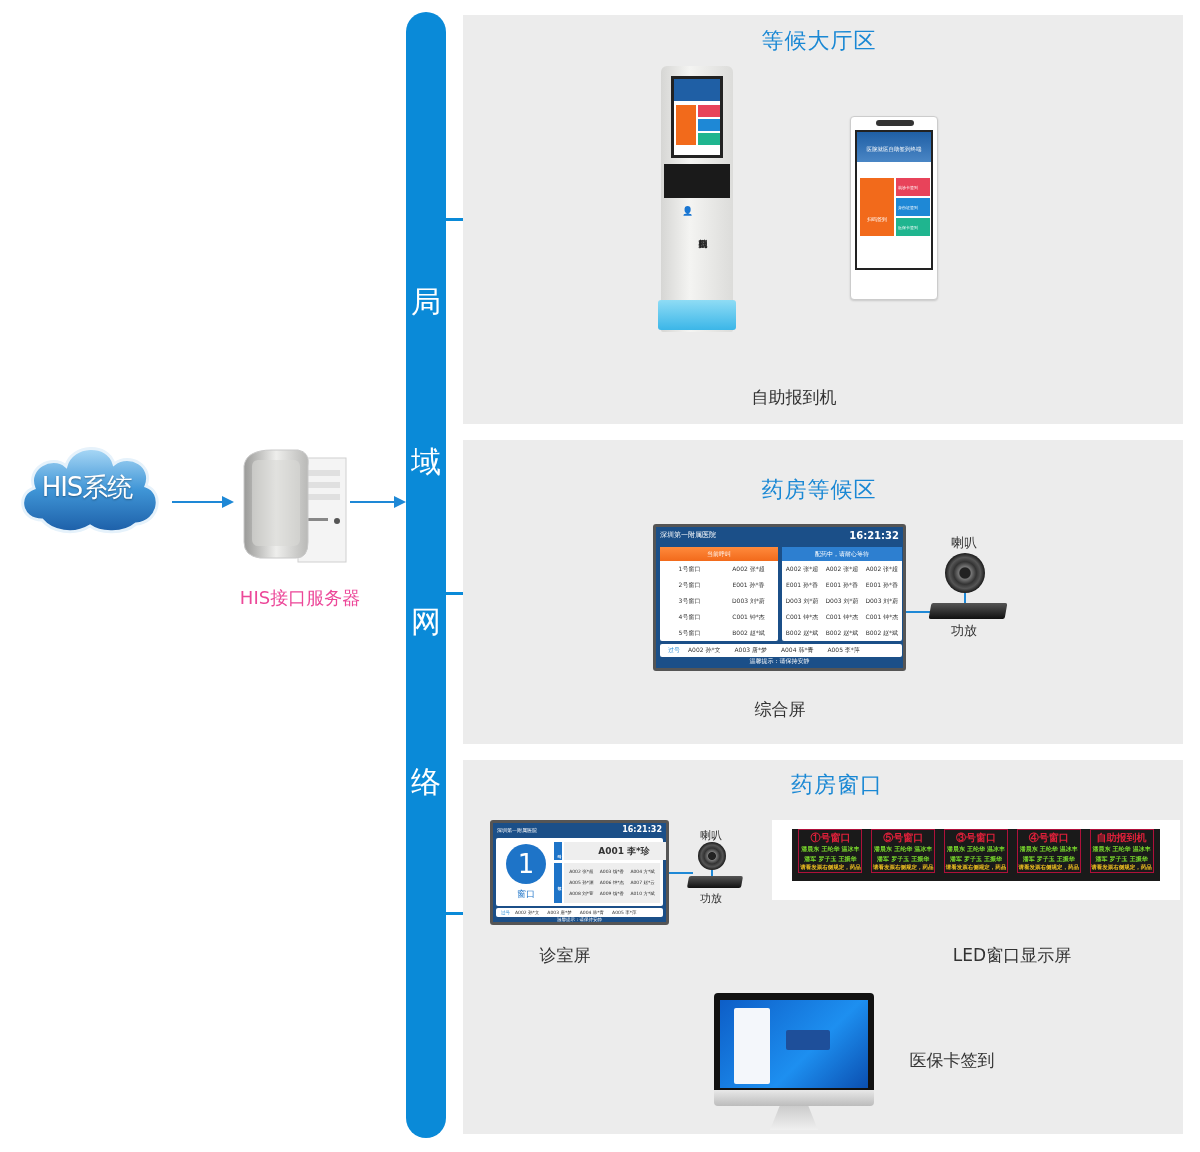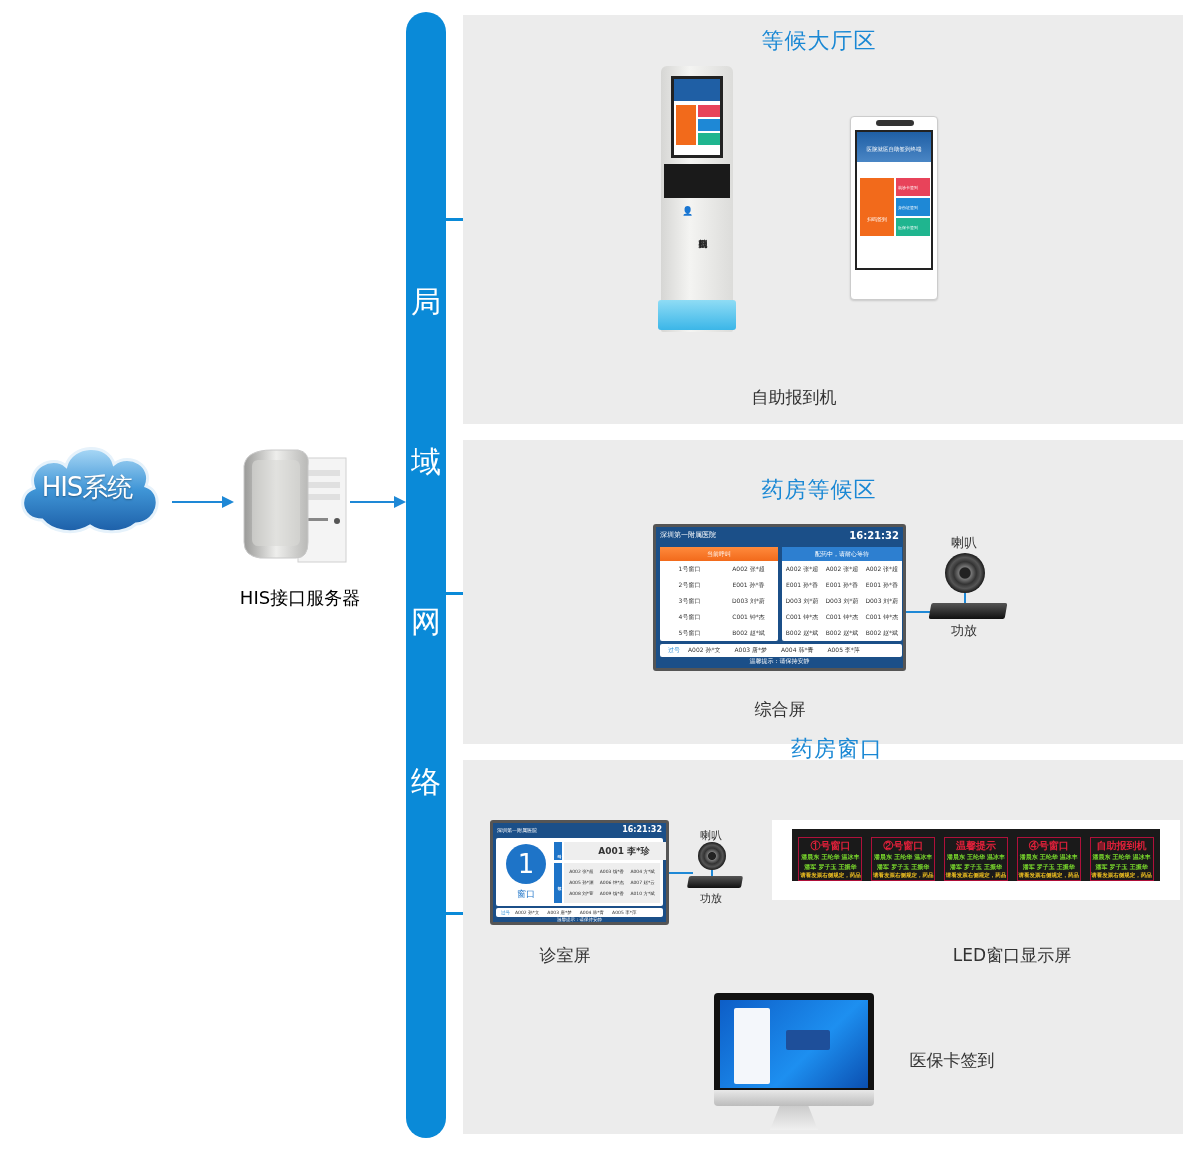--- a/index.html
+++ b/index.html
@@ -7,21 +7,21 @@
          font-family: "DejaVu Sans", "Liberation Sans", sans-serif; color: #333; }
   .abs { position: absolute; }
 
   
   .cloud { left: 12px; top: 432px; width: 152px; height: 110px; }
   .cloud-label { left: 12px; top: 470px; width: 150px; text-align: center; color: #fff; font-size: 26px;
                  letter-spacing: -1px; text-shadow: 0 1px 2px rgba(0,0,0,0.35); }
   .arrow { height: 2px; background: #1e88d6; }
   .arrow::after { content: ""; position: absolute; right: -2px; top: -5px; border-left: 12px solid #1e88d6;
                   border-top: 6px solid transparent; border-bottom: 6px solid transparent; }
-  .server-label { left: 220px; top: 586px; width: 160px; text-align: center; font-size: 18px; color: #000000; }
+  .server-label { left: 220px; top: 586px; width: 160px; text-align: center; font-size: 18px; color: #ec4899; }
 
   
   .bus { left: 406px; top: 12px; width: 40px; height: 1126px; background: #0a8ad8; border-radius: 20px; }
   .bus-char { left: 406px; width: 40px; text-align: center; color: #fff; font-size: 30px; }
   .bus-tap { left: 446px; width: 18px; height: 3px; background: #0a8ad8; }
 
   
   .panel { background: #ececec; }
   .panel-title { color: #1a88d4; font-size: 22px; text-align: center; letter-spacing: 1px; }
   .caption { font-size: 17px; color: #333; text-align: center; }
@@ -37,21 +37,21 @@
   
   .scr { background: #1b4f88; border: 3px solid #555; border-radius: 3px; overflow: hidden; }
   .scr-head { height: 16px; color: #fff; font-size: 7px; display: flex; justify-content: space-between; align-items: center; padding: 0 4px; }
   .scr-time { font-size: 10px; font-weight: bold; }
   .scr-foot { color: #fff; font-size: 6px; text-align: center; }
   .mini { font-size: 6px; color: #333; }
 
   .cell { text-align: center; white-space: nowrap; }
 
   
-  .led { left: 792px; top: 829px; width: 368px; height: 52px; background: #1a1a1a; display: flex; justify-content: space-around; align-items: flex-end; padding: 0 2px; }
+  .led { left: 792px; top: 829px; width: 368px; height: 52px; background: #1a1a1a; display: flex; justify-content: space-around; align-items: flex-start; padding: 0 2px; }
   .led-box { width: 64px; height: 44px; border: 1px solid #b0103a; display: flex; flex-direction: column; align-items: center; justify-content: space-around; padding: 1px 0; }
   .led-title { color: #e0203a; font-size: 10px; font-weight: bold; font-family: "DejaVu Serif", serif; }
   .led-line { color: #7bdc2c; font-size: 6px; font-weight: bold; white-space: nowrap; }
   .led-note { color: #f0c020; font-size: 5.5px; font-weight: bold; white-space: nowrap; }
 
   
   .speaker { border-radius: 50%; background: radial-gradient(circle, #222 18%, #777 22%, #333 40%, #555 55%, #1d1d1d 70%); }
   .amp { background: linear-gradient(#555,#111); transform: skewX(-10deg); border-radius: 2px; }
 
   
@@ -212,21 +212,21 @@
 <div class="abs caption" style="left:942px; top:534px; width:44px; font-size:13px;">喇叭</div>
 <div class="abs speaker" style="left:945px; top:553px; width:40px; height:40px;"></div>
 <div class="abs" style="left:964px; top:593px; width:2px; height:10px; background:#1e88d6;"></div>
 <div class="abs" style="left:906px; top:611px; width:26px; height:2px; background:#1e88d6;"></div>
 <div class="abs amp" style="left:930px; top:603px; width:76px; height:16px;"></div>
 <div class="abs caption" style="left:942px; top:622px; width:44px; font-size:13px;">功放</div>
 
 <div class="abs caption" style="left:720px; top:698px; width:120px;">综合屏</div>
 
 <div class="abs panel" style="left:463px; top:760px; width:720px; height:374px;"></div>
-<div class="abs panel-title" style="left:463px; top:734px; width:712px;padding-left:36px;">药房窗口</div>
+<div class="abs panel-title" style="left:463px; top:770px; width:712px;padding-left:36px;">药房窗口</div>
 
 <div class="abs scr" style="left:490px; top:820px; width:179px; height:105px;">
   <div class="scr-head" style="height:13px;">
     <span style="font-size:5px;">深圳第一附属医院</span>
     <span class="scr-time" style="font-size:8px;">16:21:32</span>
   </div>
   <div style="position:absolute; left:3px; top:15px; width:167px; height:68px; background:#fff; border-radius:2px;">
     <div style="position:absolute; left:10px; top:6px; width:40px; height:40px; border-radius:50%; background:#1e74c8; color:#fff; font-size:26px; text-align:center; line-height:40px;">1</div>
     <div style="position:absolute; left:10px; top:50px; width:40px; color:#1e74c8; font-size:9px; text-align:center;">窗口</div>
     <div style="position:absolute; left:58px; top:4px; width:8px; height:18px; background:#1e74c8; color:#fff; font-size:4px; writing-mode:vertical-rl; text-align:center;">叫号</div>
@@ -271,27 +271,27 @@
 
 <div class="abs" style="left:772px; top:820px; width:408px; height:80px; background:#fff;"></div>
 <div class="abs led" id="led">
     <div class="led-box">
       <div class="led-title">①号窗口</div>
       <div class="led-line">潘晨东 王纶华 温冰丰</div>
       <div class="led-line">潘军 罗子玉 王振华</div>
       <div class="led-note">请看发票右侧规定，药品</div>
     </div>
     <div class="led-box">
-      <div class="led-title">②号窗口</div>
-      <div class="led-line">潘晨东 王纶华 温冰丰</div>
-      <div class="led-line">潘军 罗子玉 王振华</div>
-      <div class="led-note">请看发票右侧规定，药品</div>
-    </div>
-    <div class="led-box">
-      <div class="led-title">温馨提示</div>
+      <div class="led-title">⑤号窗口</div>
+      <div class="led-line">潘晨东 王纶华 温冰丰</div>
+      <div class="led-line">潘军 罗子玉 王振华</div>
+      <div class="led-note">请看发票右侧规定，药品</div>
+    </div>
+    <div class="led-box">
+      <div class="led-title">③号窗口</div>
       <div class="led-line">潘晨东 王纶华 温冰丰</div>
       <div class="led-line">潘军 罗子玉 王振华</div>
       <div class="led-note">请看发票右侧规定，药品</div>
     </div>
     <div class="led-box">
       <div class="led-title">④号窗口</div>
       <div class="led-line">潘晨东 王纶华 温冰丰</div>
       <div class="led-line">潘军 罗子玉 王振华</div>
       <div class="led-note">请看发票右侧规定，药品</div>
     </div>

